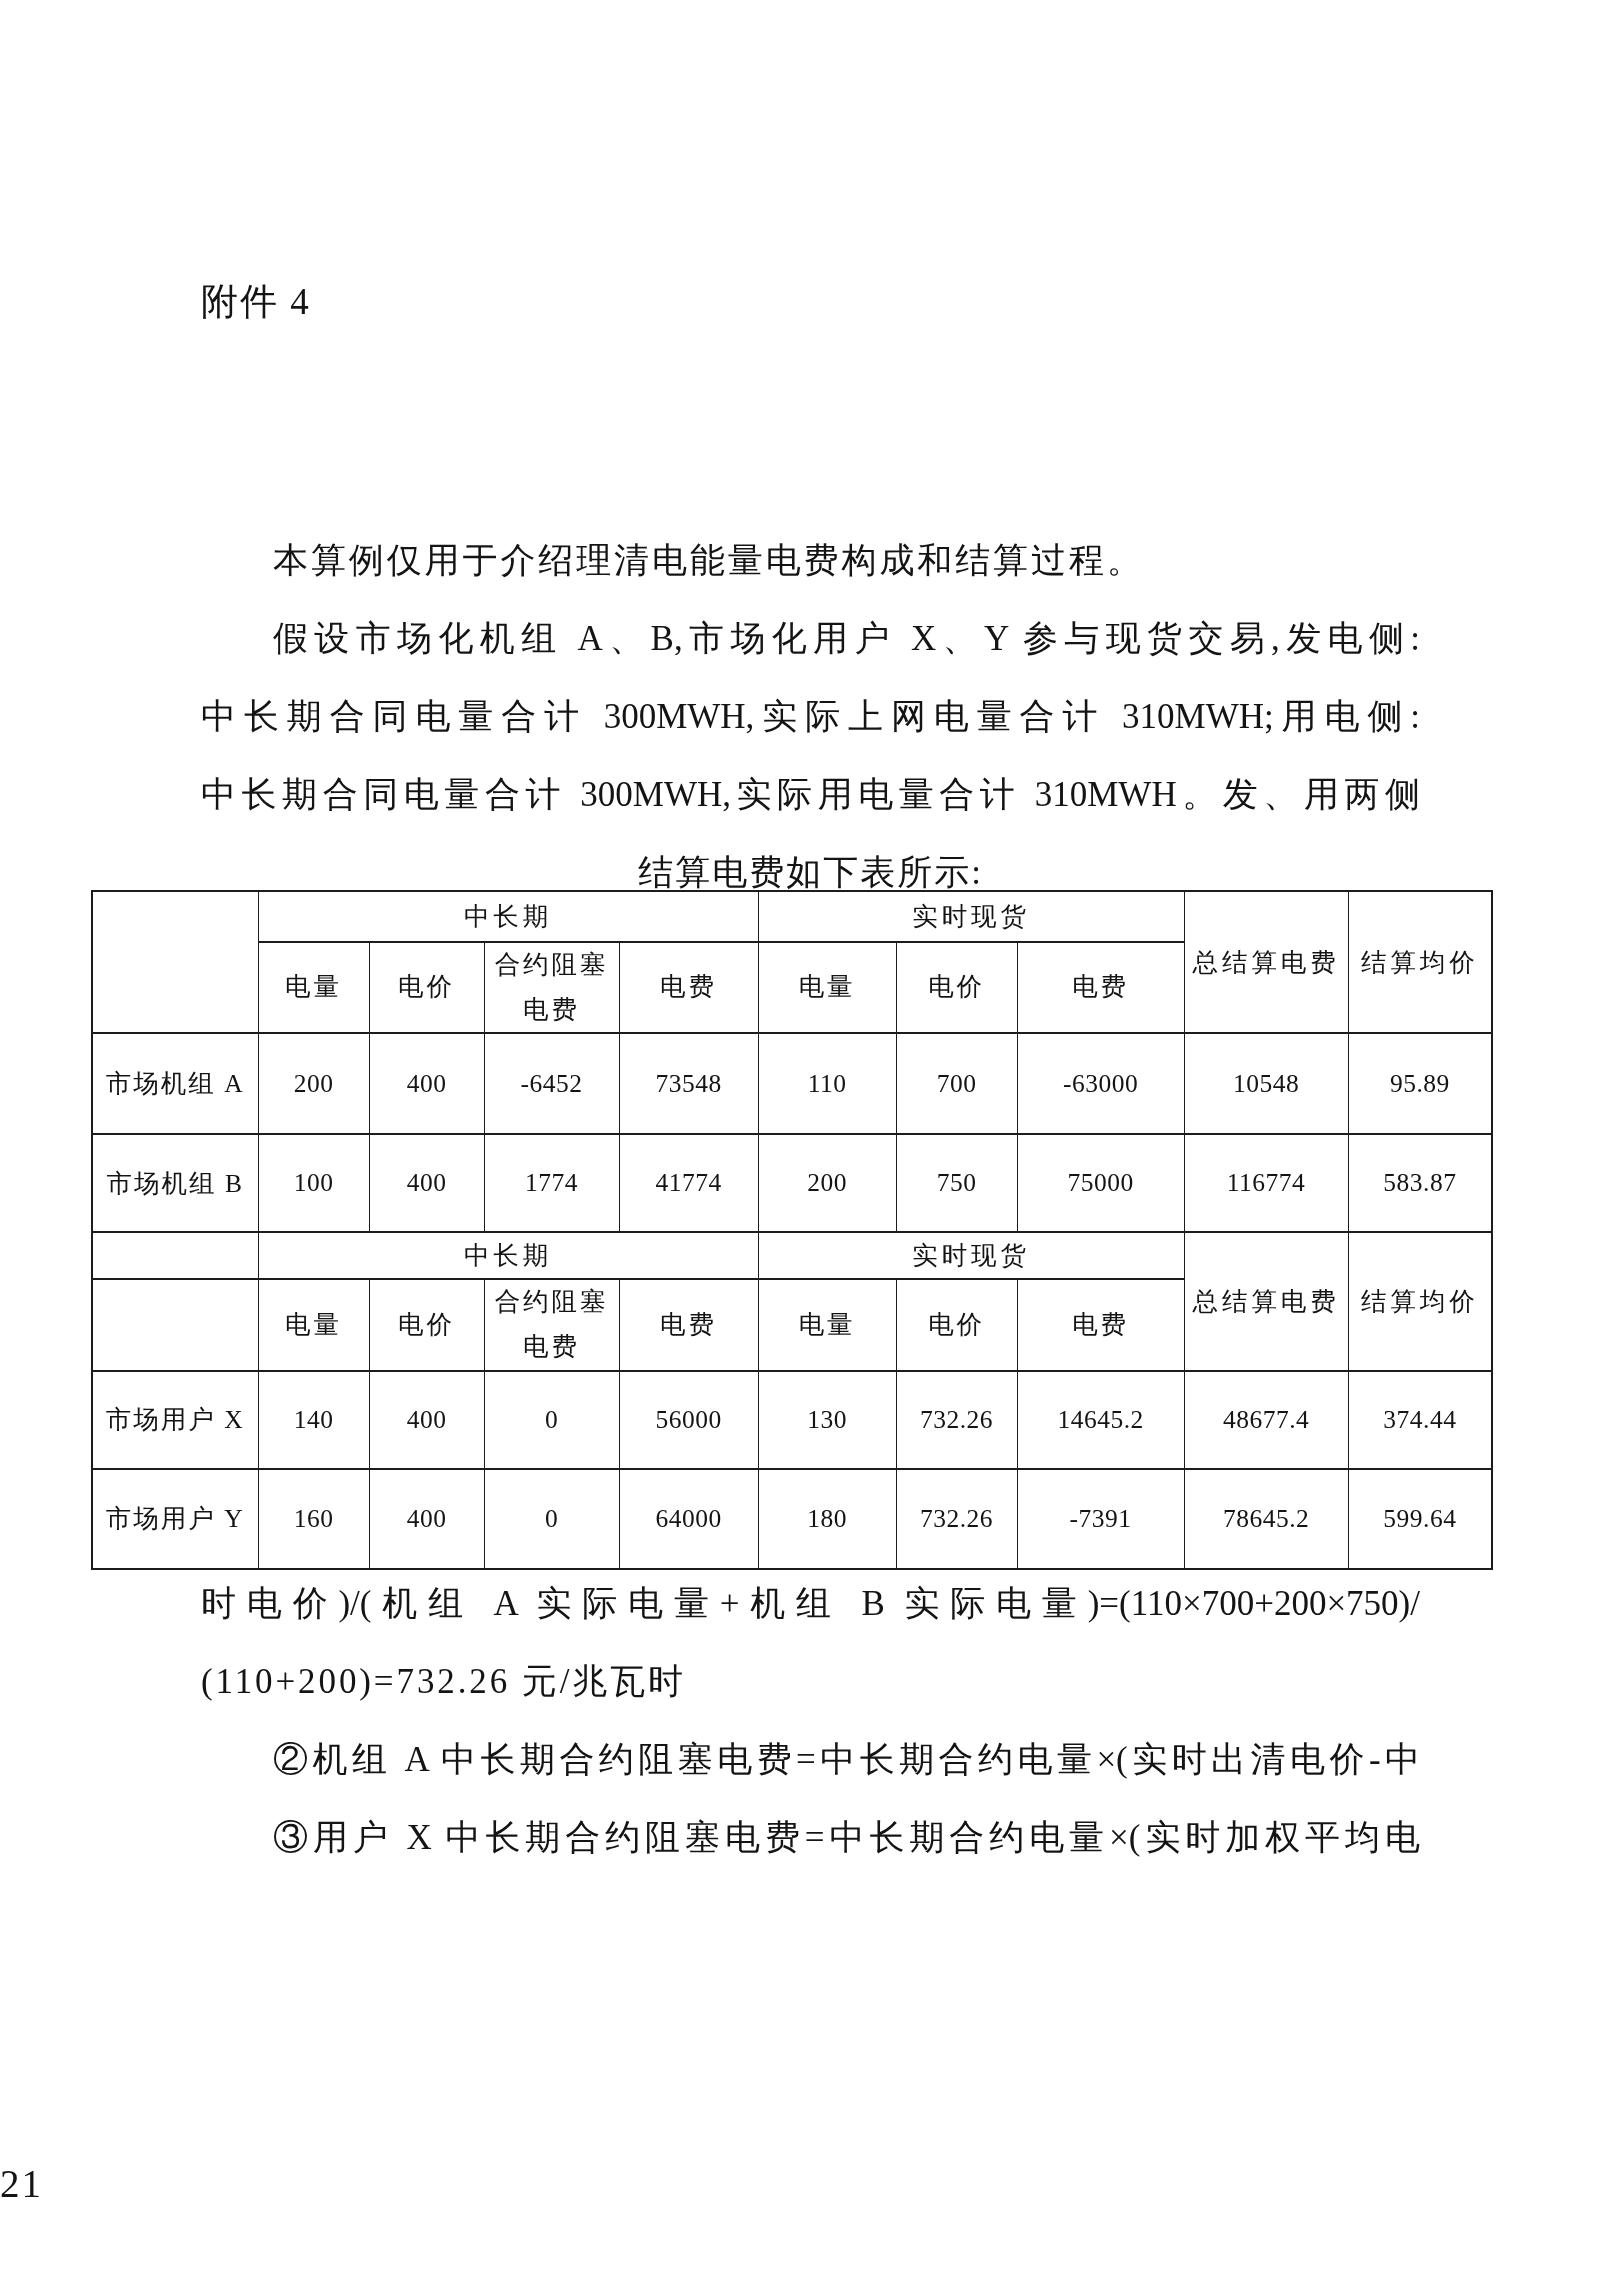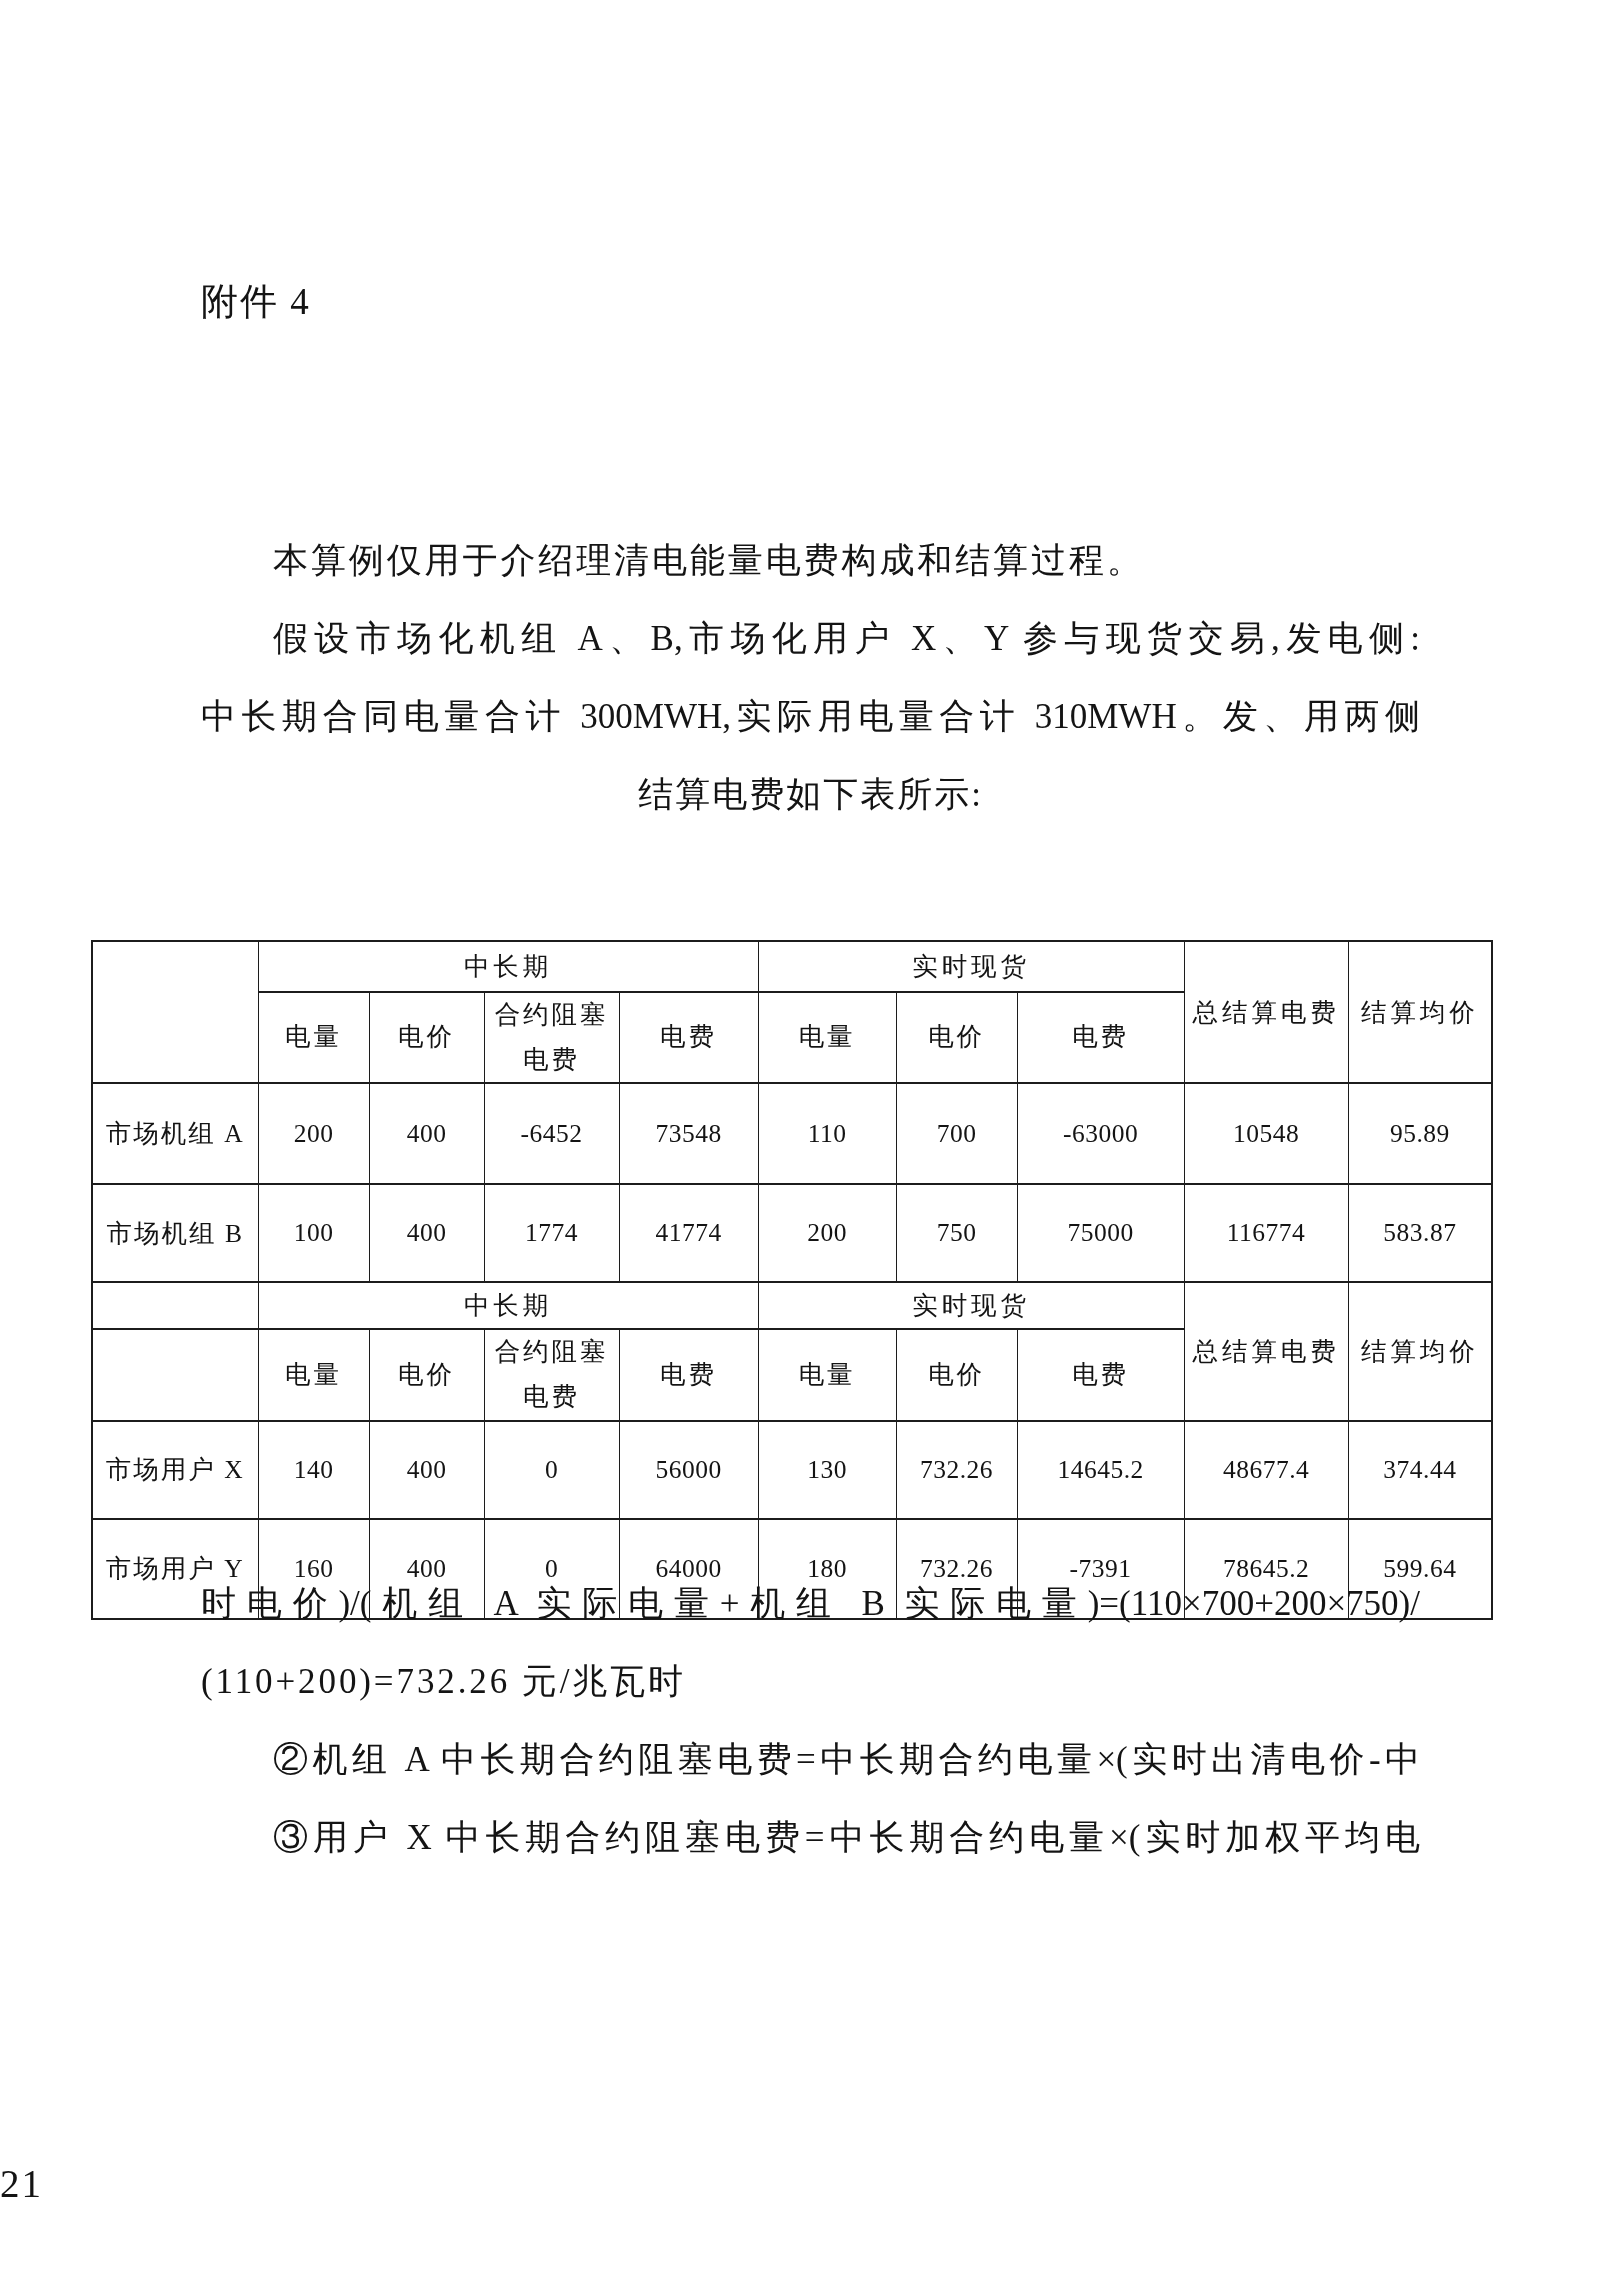--- a/index.html
+++ b/index.html
@@ -34,21 +34,21 @@
   .line.fill{
     letter-spacing:normal;
     white-space:normal;
     text-align:justify;
     text-align-last:justify;
     text-justify:inter-character;
   }
   .line.indent{text-indent:72px;}
   .line.center{text-align:center;white-space:normal;letter-spacing:2px;}
   table.settle{
-    position:absolute;left:91px;top:940px;
+    position:absolute;left:91px;top:890px;
     width:1399px;height:656px;
     border-collapse:collapse;table-layout:fixed;border-radius:9px;
   }
   table.settle td{
     border:2px solid #1c1c1c;
     border-left-width:1.5px;border-right-width:1.5px;
     text-align:center;vertical-align:middle;
     padding:0 5.9px;
     font-size:25.5px;
     overflow:hidden;
@@ -68,20 +68,21 @@
 <body>
 
 <div class="page">
 
   <div class="attachment">附件 4</div>
 
 
   <div class="bodyblock intro-block">
     <div class="line indent">本算例仅用于介绍理清电能量电费构成和结算过程。</div>
     <div class="line fill indent">假设市场化机组 A、B,市场化用户 X、Y 参与现货交易,发电侧:</div>
+    <div class="line fill">中长期合同电量合计 300MWH,实际上网电量合计 310MWH;用电侧:</div>
     <div class="line fill">中长期合同电量合计 300MWH,实际用电量合计 310MWH。发、用两侧</div>
     <div class="line center">结算电费如下表所示:</div>
   </div>
 
   <table class="settle">
     <colgroup>
       <col style="width:166px">
         <col style="width:111px">
         <col style="width:115px">
       <col style="width:135px">

